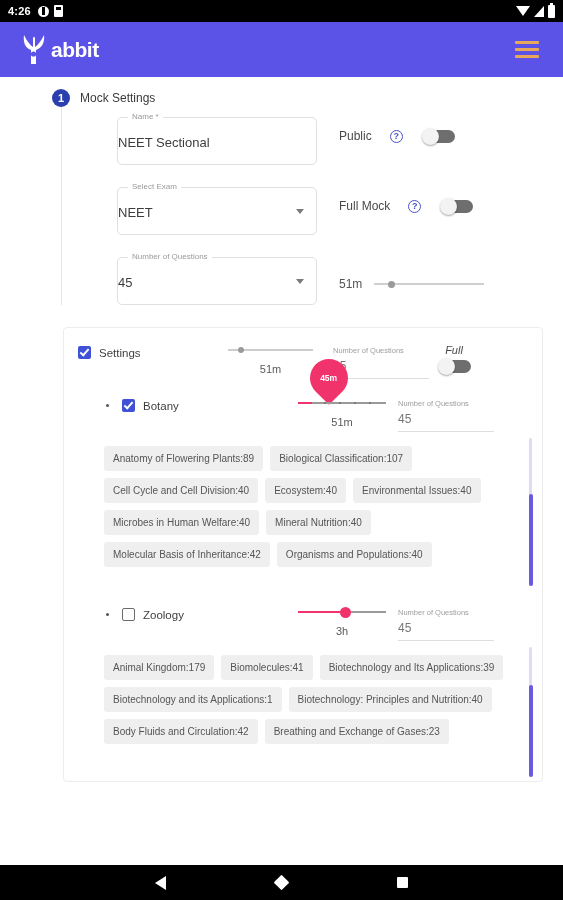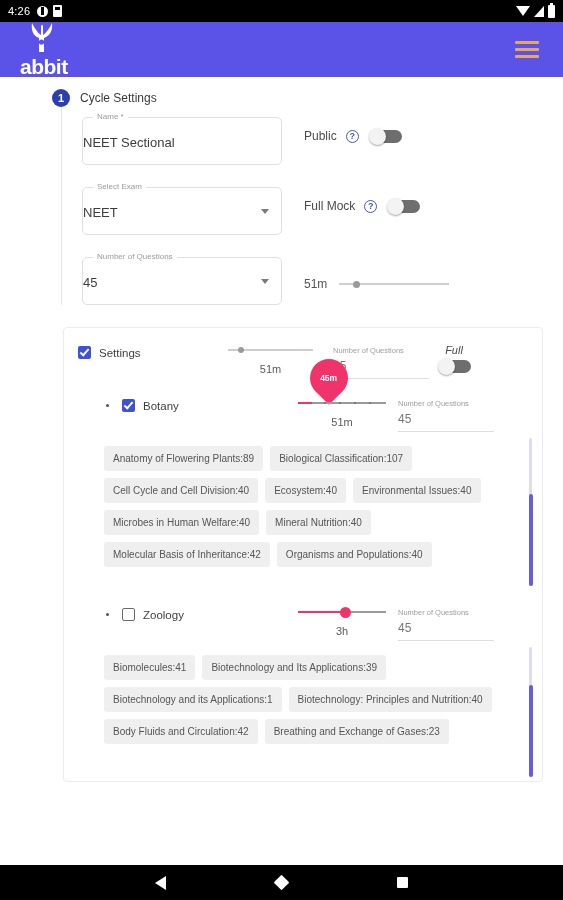--- a/index.html
+++ b/index.html
@@ -8,79 +8,79 @@
     font-family: "Liberation Sans", sans-serif;
     background: #ffffff;
     overflow: hidden;
   }
   .phone { position: relative; width: 563px; height: 900px; background:#fff; }
 
   
   .statusbar {
     height: 22px; background: #000; color: #fff;
     display: flex; align-items: center; padding: 0 8px;
-    font-size: 11px; font-weight: normal;
+    font-size: 11px; font-weight: bold;
   }
   .sb-time { letter-spacing: .2px; }
   .sb-left-icons { display:flex; align-items:center; gap:5px; margin-left:7px; }
   .sb-spacer { flex: 1; }
   .sb-right-icons { display:flex; align-items:center; gap:4px; }
   .ic-circ { width:11px; height:11px; border-radius:50%; background:#fff; position:relative; }
   .ic-circ::after{ content:""; position:absolute; left:4px; top:1px; width:3px; height:8px; background:#000;}
   .ic-sq { width:9px; height:12px; background:#fff; border-radius:1px; position:relative;}
   .ic-sq::after{ content:""; position:absolute; left:2px; top:2px; width:5px; height:3px; background:#000;}
   .ic-wifi { width:0; height:0; border-left:7px solid transparent; border-right:7px solid transparent; border-top:10px solid #fff; }
   .ic-sig { width:0; height:0; border-left:10px solid transparent; border-bottom:11px solid #fff; }
   .ic-bat { width:7px; height:13px; background:#fff; border-radius:1px; position:relative; }
   .ic-bat::before{ content:""; position:absolute; top:-2px; left:2px; width:3px; height:2px; background:#fff;}
 
   
   .appbar {
     height: 55px; background: #5b52e8;
     display: flex; align-items: center; justify-content: space-between;
     padding: 0 20px;
   }
-  .logo { display:flex; align-items:center; color:#fff;flex-direction:column; }
+  .logo { display:flex; align-items:center; color:#fff; }
   .logo-mark { position: relative; width: 30px; height: 34px; margin-right: 1px; }
   .logo-text { font-size: 21px; font-weight: bold; letter-spacing: -0.5px; color:#fff; }
   .hamburger { display:flex; flex-direction:column; gap:4px; cursor:pointer; padding:4px; }
   .hamburger span { display:block; width:24px; height:3px; background:#e8a85c; border-radius:1px; }
 
   
   .body-scroll { position:relative; height: calc(900px - 22px - 55px - 35px); overflow:hidden; background:#fff; }
 
   .step-head { display:flex; align-items:center; gap:10px; padding: 12px 0 0 52px; }
   .step-badge {
     width:18px; height:18px; border-radius:50%;
     background:#2b3fae; color:#fff; font-size:11px; font-weight:bold;
     display:flex; align-items:center; justify-content:center;
   }
   .step-title { font-size:12px; color:#3a3a3a; }
 
   .step-body { margin-left: 61px; border-left: 1px solid #e6e6e6; padding: 10px 0 0 20px; position:relative; }
 
-  .field-row { display:flex; align-items:flex-start; gap:22px; margin-bottom: 22px; }
+  .field-row { display:flex; align-items:flex-start; gap:22px; margin-bottom: 22px; margin-left: 35px; }
 
   .outlined {
     width: 200px; height: 48px; border:1px solid #e0e0e0; border-radius: 5px;
     position: relative; background:#fff;
   }
   .outlined .ol-label {
     position:absolute; top:-6px; left:10px; background:#fff; padding:0 4px;
     font-size:8px; color:#9a9a9a; white-space:nowrap;
   }
   .outlined .ol-value {
     position:absolute; left:0; top:17px; font-size:13px; color:#3d3d3d;
   }
   .ol-caret {
     position:absolute; right:12px; top:21px; width:0;height:0;
     border-left:4px solid transparent; border-right:4px solid transparent; border-top:5px solid #7a7a7a;
   }
 
-  .toggle-field { display:flex; align-items:center; gap:9px; padding-top: 12px; }
+  .toggle-field { display:flex; align-items:center; gap:18px; padding-top: 12px; }
   .toggle-label { font-size:12px; color:#4a4a4a; }
   .help-icon {
     width:13px; height:13px; border-radius:50%; border:1.4px solid #4a52c9;
     color:#4a52c9; font-size:9px; display:flex; align-items:center; justify-content:center;
     font-weight:bold;
   }
   .switch { width:30px; height:13px; background:#6e6e6e; border-radius:8px; position:relative; margin-left:4px;}
   .switch .knob { position:absolute; left:-3px; top:-2px; width:17px;height:17px;border-radius:50%;
     background:#f3f3f3; box-shadow:0 1px 2px rgba(0,0,0,.35); }
 
@@ -194,21 +194,21 @@
       <span></span>
         <span></span>
         <span></span>
     </div>
   </div>
 
   <div class="body-scroll">
 
     <div class="step-head">
       <div class="step-badge">1</div>
-      <div class="step-title">Cycle Settings</div>
+      <div class="step-title">Mock Settings</div>
     </div>
 
     <div class="step-body">
 
       <div class="field-row">
         <div class="outlined">
           <div class="ol-label">Name *</div>
           <div class="ol-value">NEET Sectional</div>
         </div>
         <div class="toggle-field">
@@ -337,20 +337,21 @@
           <div class="dur-under">3h</div>
         </div>
         <div class="numq" style="margin-left:12px;">
           <div class="nq-label">Number of Questions</div>
           <div class="nq-value">45</div>
         </div>
       </div>
 
       <div class="chip-area" style="height:140px; overflow:hidden;">
         <div class="chips">
+          <div class="chip">Animal Kingdom:179</div>
           <div class="chip">Biomolecules:41</div>
           <div class="chip">Biotechnology and Its Applications:39</div>
           <div class="chip">Biotechnology and its Applications:1</div>
           <div class="chip">Biotechnology: Principles and Nutrition:40</div>
           <div class="chip">Body Fluids and Circulation:42</div>
           <div class="chip">Breathing and Exchange of Gases:23</div>
         </div>
         <div class="chip-scroll" style="height:130px;">
           <div class="sb-bg" style="height:130px;"></div>
           <div class="sb-th" style="top:38px; height:92px;"></div>

